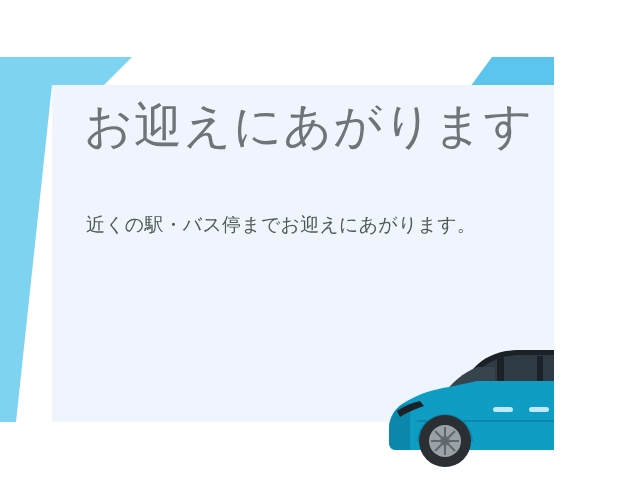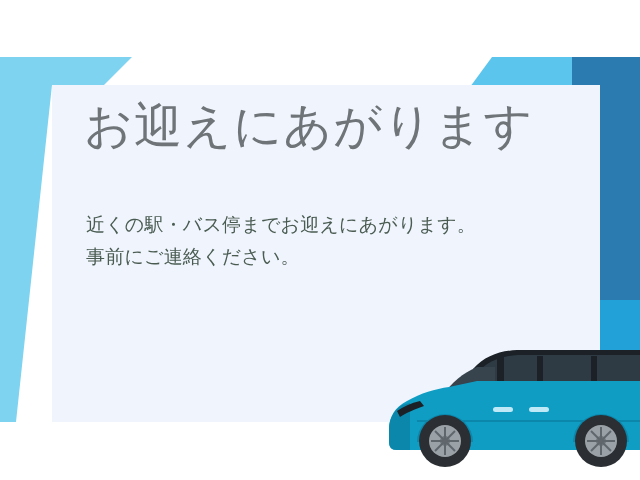--- a/index.html
+++ b/index.html
@@ -9,21 +9,21 @@
   }
   body {
     width: 640px;
     height: 480px;
     overflow: hidden;
     font-family: "Liberation Sans", "DejaVu Sans", sans-serif;
   }
 
   #banner {
     position: relative;
-    width: 640px;
+    width: 554px;
     height: 480px;
     background: #ffffff;
     overflow: hidden;
   }
 
   
   .deco {
     position: absolute;
     pointer-events: none;
   }
@@ -164,21 +164,20 @@
   <div class="deco deco-bottom-mid"></div>
   <div class="deco deco-bottom-light"></div>
   <div class="deco deco-streak"></div>
 
   <div id="panel">
 
     <h1 id="headline">お迎えにあがります</h1>
 
     <div id="body-lines">
       <span class="bodyline">近くの駅・バス停までお迎えにあがります。</span>
-      <span class="bodyline">事前にご連絡ください。</span>
     </div>
 
     <svg id="car" viewBox="0 0 285 135" aria-hidden="true">
 
       <path fill="#1b2127" d="M96 32 C108 19 122 14 140 13 L262 13 C268 13 271 16 271 21 L271 31 L120 31 Z"></path>
 
       <path fill="#2f3b44" d="M100 36 C111 24 124 19 141 18 L264 18 C268 18 270 20 270 24 L270 62 L101 62 Z"></path>
 
       <path fill="#37434d" d="M66 58 C74 46 86 36 100 30 L118 30 L118 60 L67 60 Z"></path>
 

